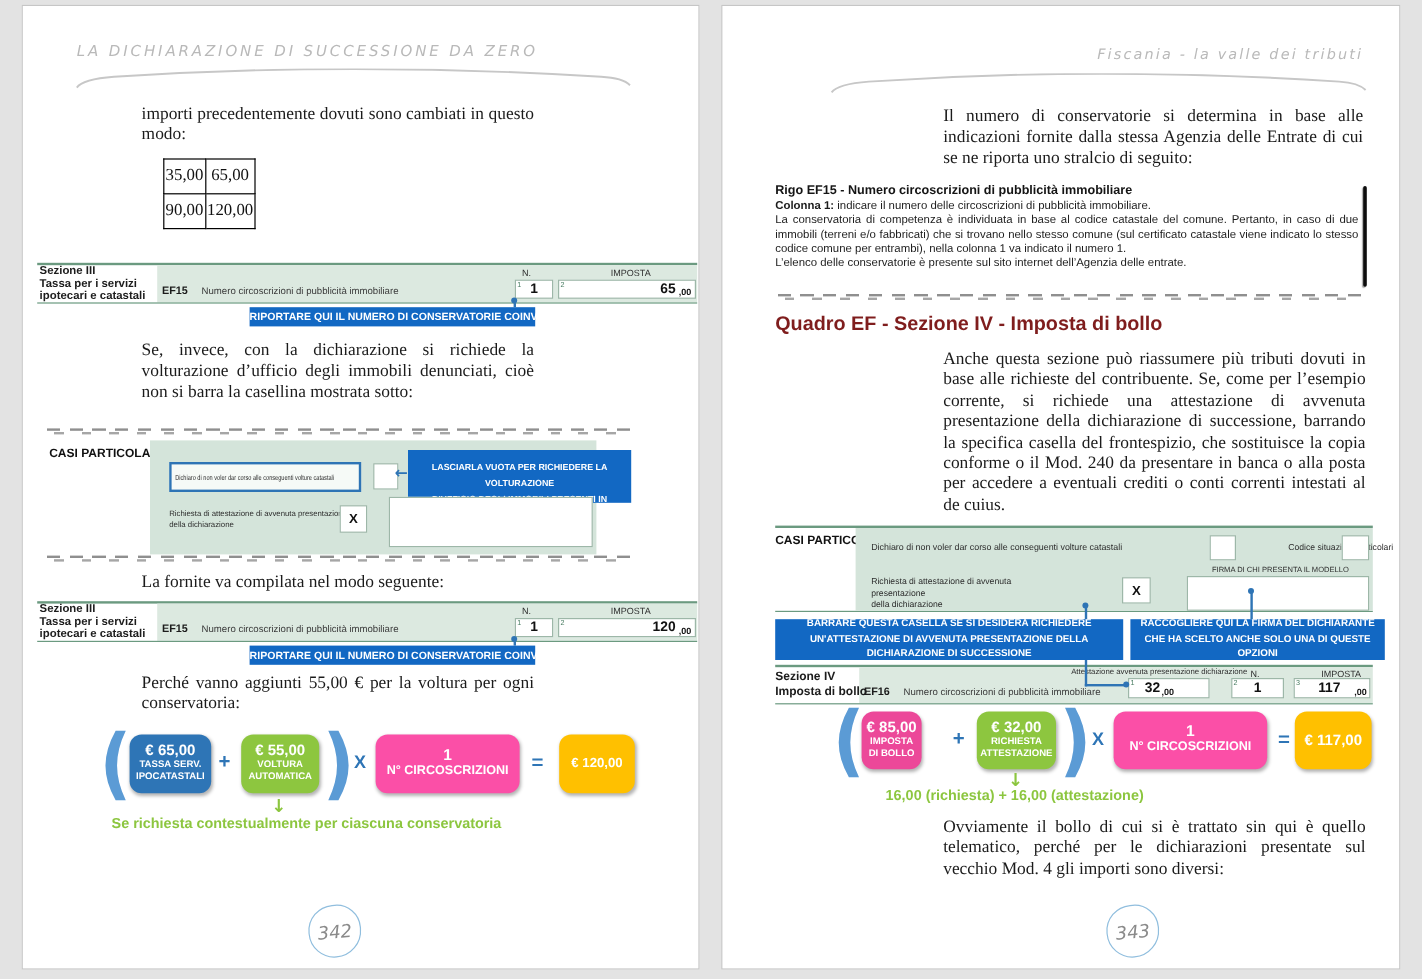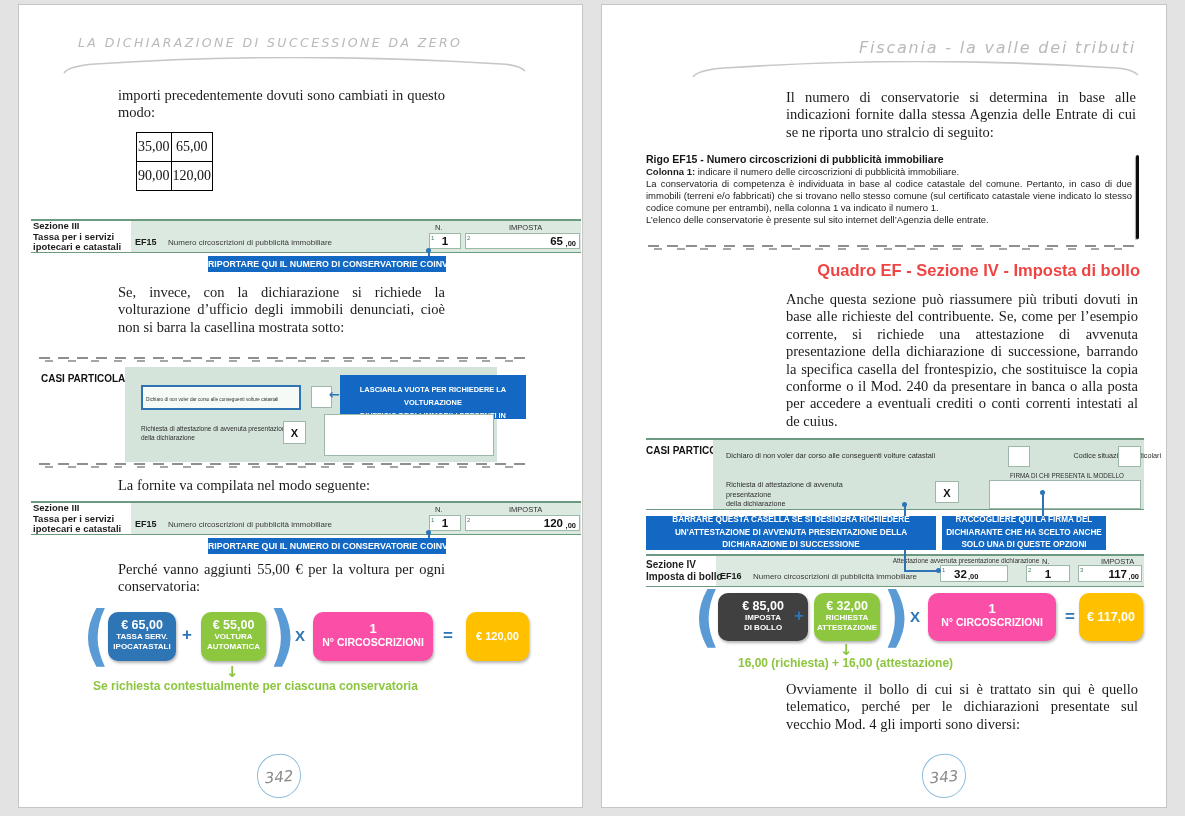--- a/index.html
+++ b/index.html
@@ -53,30 +53,30 @@
   .fop{position:absolute;color:#2e75b6;font-weight:bold;font-family:"Liberation Sans",sans-serif;}
   .greennote{position:absolute;font:bold 12px "Liberation Sans",sans-serif;color:#8cc63f;white-space:nowrap;}
   .greenarrow{position:absolute;color:#8cc63f;font:bold 15px "DejaVu Sans",sans-serif;}
   .pgnum{position:absolute;width:44px;height:44px;border:1.6px solid #90bede;border-radius:50% 47% 52% 50%;
          color:#8a8a8a;font:italic 15px/44px "DejaVu Sans",sans-serif;text-align:center;transform:rotate(-5deg);
          box-sizing:border-box;background:#fff;}
   
   .qtitle{font:bold 10.5px/13px "Liberation Sans",sans-serif;color:#151515;}
   .qtext{font:9.5px/12px "Liberation Sans",sans-serif;color:#1c1c1c;}
   .qbold{font-weight:bold;}
-  .headingblue{position:absolute;color:#ef4444;font:bold 16.5px "Liberation Sans",sans-serif;text-align:right;}
+  .headingblue{position:absolute;color:#7f1d1d;font:bold 16.5px "Liberation Sans",sans-serif;text-align:left;}
 </style>
 </head>
 <body>
 
 <div id="frame">
 
   <div class="page" id="page-left">
 
-    <div class="abs hand" style="left:59px;top:30px;">LA DICHIARAZIONE DI SUCCESSIONE DA ZERO</div>
+    <div class="abs hand" style="left:45px;top:30px;">LA DICHIARAZIONE DI SUCCESSIONE DA ZERO</div>
     <svg class="abs" style="left:42px;top:52px;" width="468" height="20" viewBox="0 0 468 20">
       <path d="M3,16 Q8,9 34,7 Q232,-6 440,7 Q458,8 464,14" fill="none" stroke="#c7c7c7" stroke-width="1.6"></path>
     </svg>
 
     <div class="par" style="left:99px;top:82px;width:327px;font-family:Liberation Serif, serif;">importi precedentemente dovuti sono cambiati in questo modo:</div>
 
     <table class="ptable" style="left:117px;top:127px;">
       <tbody>
       <tr>
         <td>35,00</td>
@@ -193,21 +193,21 @@
       <div style="font-size:11px;line-height:49px;">€ 120,00</div>
     </div>
     <div class="greenarrow" style="left:207px;top:658px;">↓</div>
     <div class="greennote" style="left:74px;top:674px;">Se richiesta contestualmente per ciascuna conservatoria</div>
 
     <div class="pgnum" style="left:238px;top:749px;">342</div>
   </div>
 
   <div class="page" id="page-right">
 
-    <div class="abs hand" style="left:200px;top:33px;width:334px;text-align:right;font-size:16px;letter-spacing:1.8px;">Fiscania - la valle dei tributi</div>
+    <div class="abs hand" style="left:200px;top:33px;width:334px;text-align:right;font-size:12px;letter-spacing:1.8px;">Fiscania - la valle dei tributi</div>
     <svg class="abs" style="left:88px;top:56px;" width="452" height="20" viewBox="0 0 452 20">
       <path d="M3,16 Q8,9 34,7 Q226,-6 426,7 Q442,8 448,14" fill="none" stroke="#c7c7c7" stroke-width="1.6"></path>
     </svg>
 
     <div class="par" style="left:184px;top:84px;width:350px;">Il numero di conservatorie si determina in base alle indicazioni fornite dalla stessa Agenzia delle Entrate di cui se ne riporta uno stralcio di seguito:</div>
 
     <div class="abs" style="left:44px;top:148px;width:486px;">
       <div class="qtitle">Rigo EF15 - Numero circoscrizioni di pubblicità immobiliare</div>
       <div class="qtext"><span class="qbold">Colonna 1:</span><span> indicare il numero delle circoscrizioni di pubblicità immobiliare.</span></div>
       <div class="qtext" style="text-align:justify;">La conservatoria di competenza è individuata in base al codice catastale del comune. Pertanto, in caso di due immobili (terreni e/o fabbricati) che si trovano nello stesso comune (sul certificato catastale viene indicato lo stesso codice comune per entrambi), nella colonna 1 va indicato il numero 1.</div>
@@ -236,21 +236,21 @@
         <div class="cb" style="left:222px;top:41px;width:24px;height:22px;line-height:22px;">X</div>
       </div>
     </div>
 
     <div class="cdot" style="left:300px;top:497px;"></div>
     <div class="cline" style="left:302px;top:499px;width:1.6px;height:12px;"></div>
     <div class="cdot" style="left:438px;top:485px;"></div>
     <div class="cline" style="left:440px;top:487px;width:1.6px;height:24px;"></div>
 
     <div class="bluebanner2" style="left:44px;top:511px;width:290px;height:34px;">BARRARE QUESTA CASELLA SE SI DESIDERA RICHIEDERE UN'ATTESTAZIONE DI AVVENUTA PRESENTAZIONE DELLA DICHIARAZIONE DI SUCCESSIONE</div>
-    <div class="bluebanner2" style="left:340px;top:511px;width:164px;height:34px;text-align:center;">RACCOGLIERE QUI LA FIRMA DEL DICHIARANTE CHE HA SCELTO ANCHE SOLO UNA DI QUESTE OPZIONI</div>
+    <div class="bluebanner2" style="left:340px;top:511px;width:212px;height:34px;text-align:center;">RACCOGLIERE QUI LA FIRMA DEL DICHIARANTE CHE HA SCELTO ANCHE SOLO UNA DI QUESTE OPZIONI</div>
 
     <div class="abs" style="left:44px;top:549px;width:498px;height:33px;">
       <div class="abs" style="left:0;top:0;width:100%;height:2px;background:#6b9a80;"></div>
       <div class="abs" style="left:70px;top:2px;right:0;bottom:1.5px;background:#dce9e0;"></div>
       <div class="abs" style="left:0;bottom:0;width:100%;height:1.5px;background:#6b9a80;"></div>
       <div class="seclabel" style="left:0;top:5px;font-size:10px;line-height:11.5px;">
         <div>Sezione IV</div>
         <div>Imposta di bollo</div>
       </div>
       <div class="efcode" style="left:74px;top:17px;">EF16</div>
@@ -262,31 +262,31 @@
         <span class="cents" style="position:absolute;left:27px;top:6px;">,00</span>
       </div>
       <div class="fldlabel" style="left:396px;top:3px;">N.</div>
       <div class="fldbox" style="left:380px;top:11px;width:44px;height:17px;">
         <div class="supmark" style="left:1px;top:1px;">2</div>
         <div class="fldval" style="text-align:center;line-height:16px;">1</div>
       </div>
       <div class="fldlabel" style="left:455px;top:3px;">IMPOSTA</div>
       <div class="fldbox" style="left:432px;top:11px;width:64px;height:17px;">
         <div class="supmark" style="left:1px;top:1px;">3</div>
-        <span class="fldval" style="position:absolute;right:14px;line-height:16px;">117</span>
+        <span class="fldval" style="position:absolute;right:24px;line-height:16px;">117</span>
         <span class="cents" style="position:absolute;right:2px;top:6px;">,00</span>
       </div>
     </div>
 
     <div class="cline" style="left:302px;top:545px;width:1.6px;height:22px;"></div>
     <div class="cline" style="left:302px;top:565px;width:34px;height:1.6px;"></div>
     <div class="cdot" style="left:334px;top:563px;"></div>
 
     <div class="paren" style="left:92px;top:583px;">(</div>
-    <div class="fb" style="left:116px;top:588px;width:90px;height:48px;background:#404040;">
+    <div class="fb" style="left:116px;top:588px;width:50px;height:48px;background:#ec4899;">
       <div class="l1">€ 85,00</div>
       <div class="l2">IMPOSTA</div>
       <div class="l3">DI BOLLO</div>
     </div>
     <div class="fop" style="left:192px;top:601px;font-size:17px;">+</div>
     <div class="fb" style="left:212px;top:588px;width:66px;height:48px;background:#8dc63f;">
       <div class="l1">€ 32,00</div>
       <div class="l2">RICHIESTA</div>
       <div class="l3">ATTESTAZIONE</div>
     </div>

